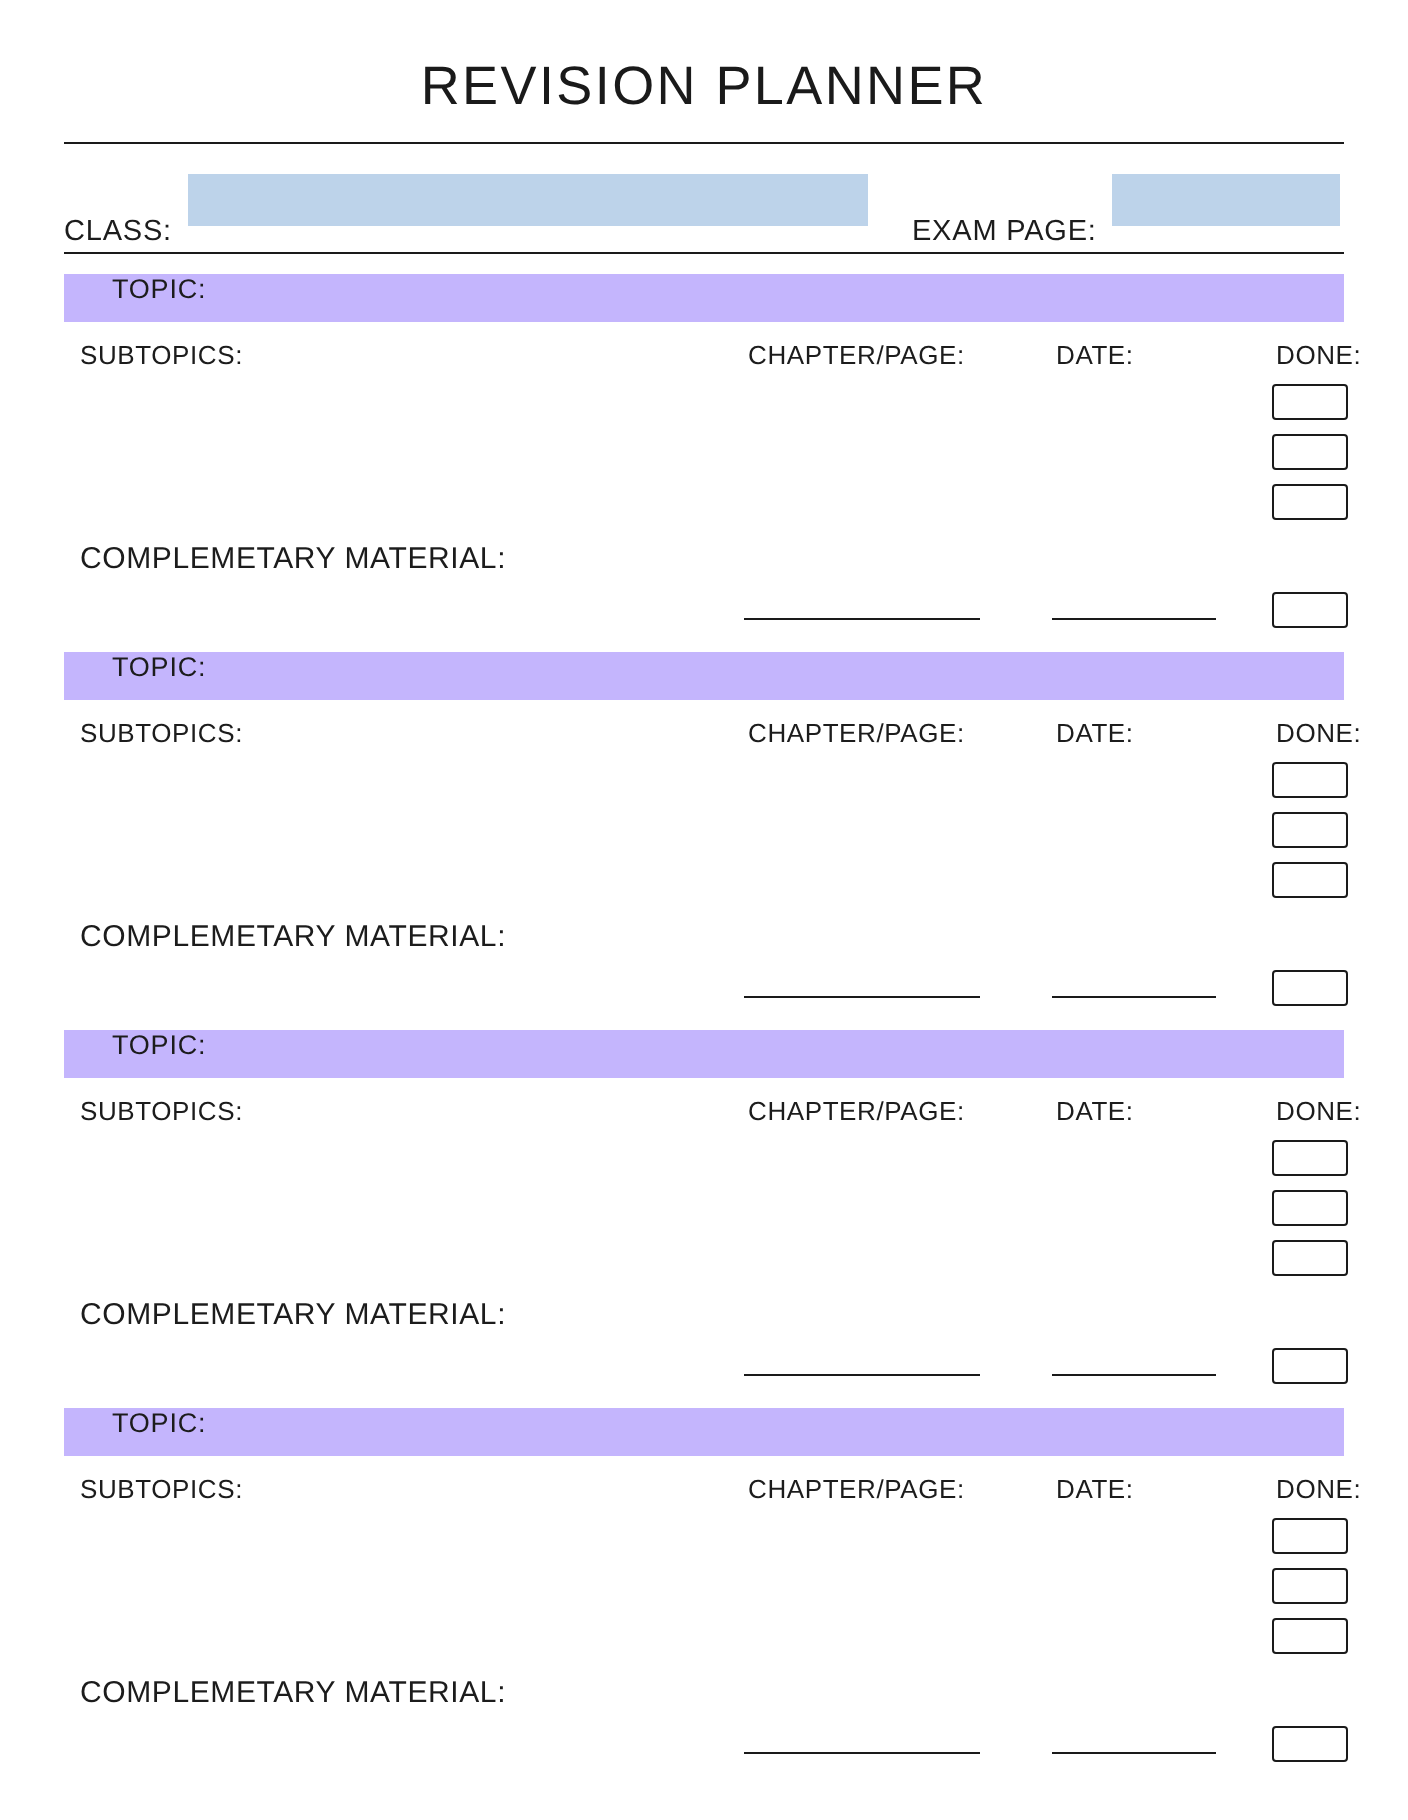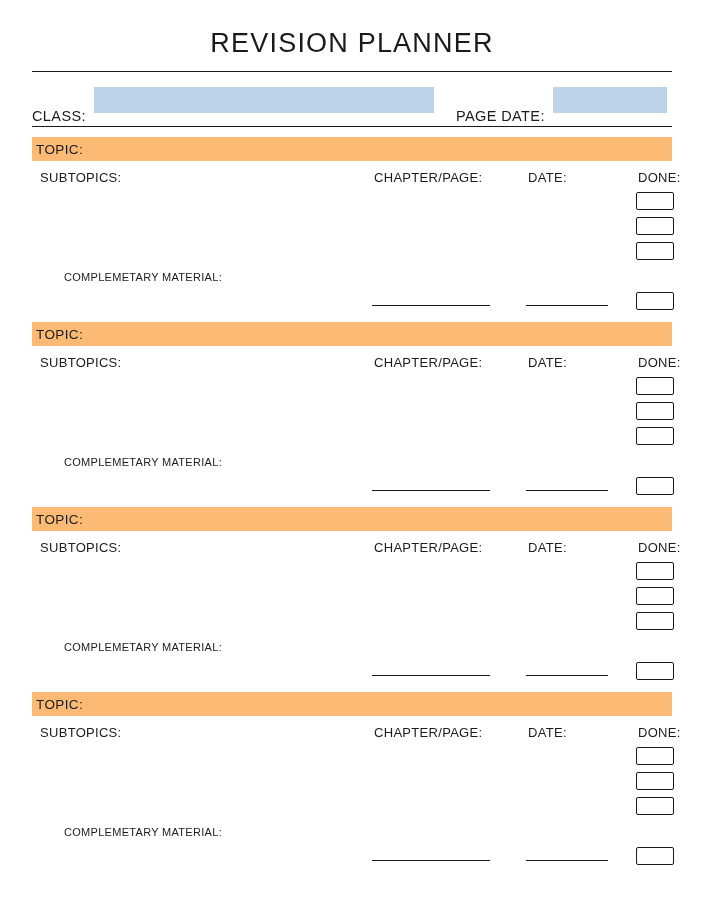--- a/index.html
+++ b/index.html
@@ -64,25 +64,25 @@
   .exam-field  { width: 114px; }
   .meta-gap { width: 22px; }
   .meta-rule {
     border-bottom: 1.4px solid #1a1a1a;
     width: 100%;
   }
 
   
   .topic-block { margin-top: 10px; }
   .topic-bar {
-    background: #fdba74;
+    background: #c4b5fd;
     height: 24px;
     display: flex;
-    align-items: center;
-    padding-left: 4px;
+    align-items: flex-start;
+    padding-left: 24px;
     box-sizing: border-box;
   }
   .topic-bar span {
     font-size: 13.5px;
     letter-spacing: 0.4px;
   }
 
   .grid {
     display: grid;
     grid-template-columns: 330px 150px 110px 50px;
@@ -124,42 +124,41 @@
   }
   .checkbox {
     width: 36px;
     height: 16px;
     border: 1.3px solid #1a1a1a;
     border-radius: 2px;
     background: #fff;
   }
 
   .comp-label {
-    font-size: 11px;
+    font-size: 15px;
     letter-spacing: 0.3px;
     padding-left: 8px;
     padding-top: 9px;
     padding-bottom: 3px;
-    margin-left: 24px;
   }
   .spacer-cell { height: 25px; }
 </style>
 </head>
 <body>
 
 <div class="page">
 
   <div class="title">REVISION PLANNER</div>
   <div class="title-rule"></div>
 
   <div class="meta-row">
     <div class="meta-label">CLASS:</div>
     <div class="meta-field class-field"></div>
     <div class="meta-gap"></div>
-    <div class="meta-label">PAGE DATE:</div>
+    <div class="meta-label">EXAM PAGE:</div>
     <div class="meta-field exam-field"></div>
   </div>
   <div class="meta-rule"></div>
 
   <div class="topic-block">
     <div class="topic-bar">
       <span>TOPIC:</span>
     </div>
     <div class="grid">
       <div class="col-head sub">SUBTOPICS:</div>

